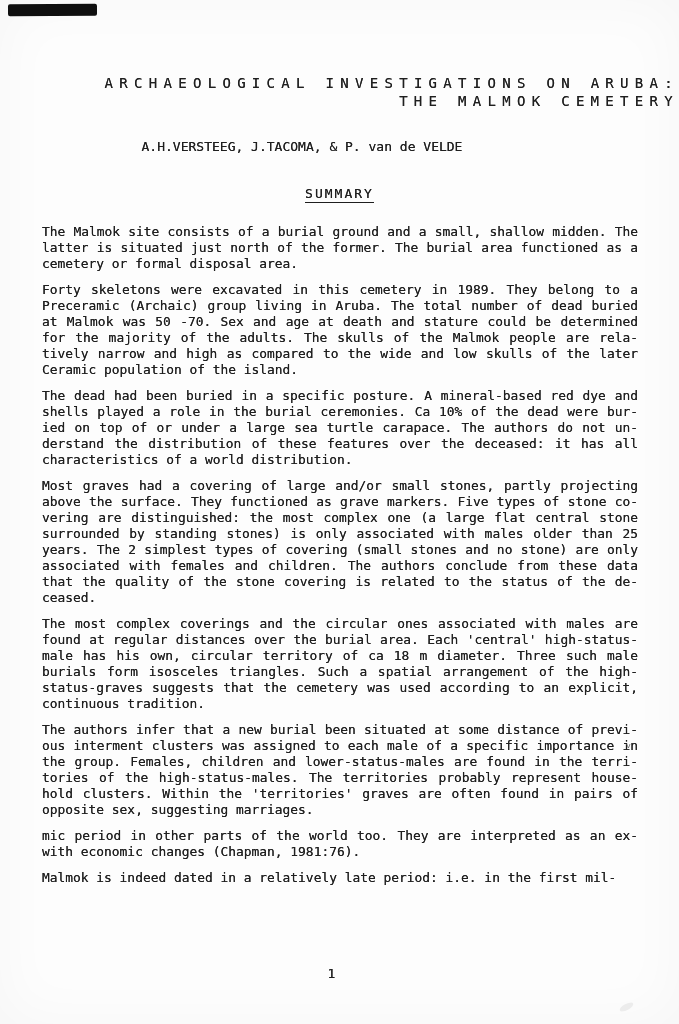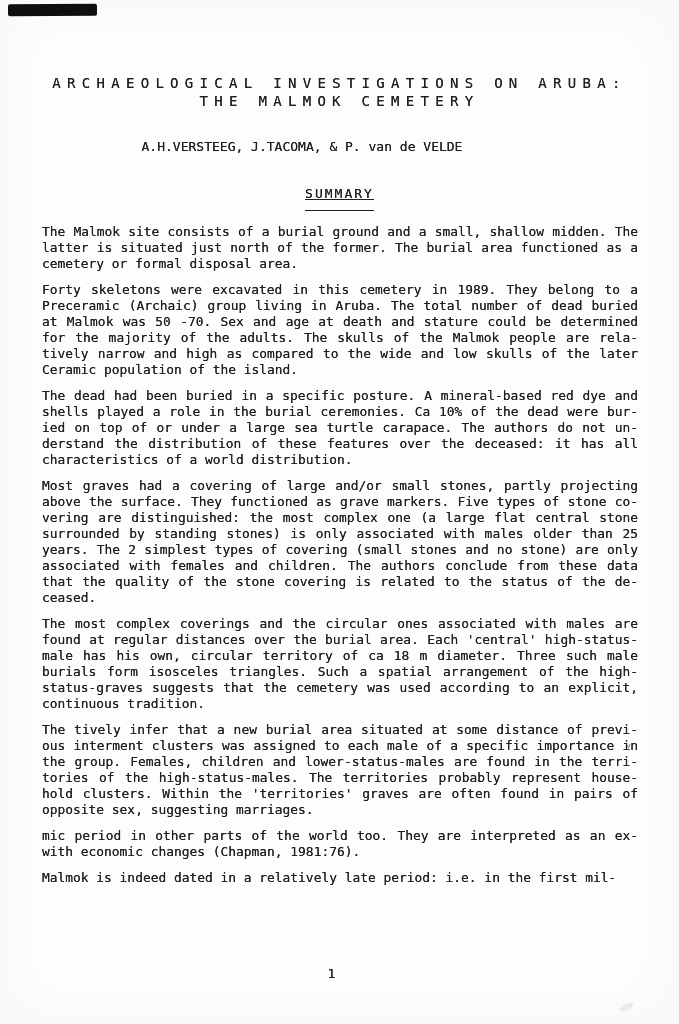--- a/index.html
+++ b/index.html
@@ -18,40 +18,39 @@
 
   .scan-bar {
     position: absolute; left: 8px; top: 4px;
     width: 89px; height: 12px;
     background: #0f0f0f; border-radius: 2px;
     transform: rotate(-0.4deg);
   }
 
   .title {
     position: absolute; top: 74px; left: 0; width: 679px;
-    margin: 0; text-align: center;
+    margin: 0; text-align: right;
     font-size: 14px; font-weight: normal;
     letter-spacing: 6.3px; line-height: 18px;
     white-space: nowrap;
   }
   .authors {
     position: absolute; top: 139px; left: 0; width: 604px;
     text-align: center; font-size: 13px; line-height: 16px;
     white-space: nowrap;
   }
   .section-heading-wrap {
     position: absolute; top: 183px; left: 0; width: 679px;
     text-align: center;
   }
   .section-heading {
     display: inline-block;
     font-size: 13px; letter-spacing: 2px; line-height: 15px;
     border-bottom: 1.2px solid var(--ink);
-    padding-bottom: 9px;
-    text-decoration: underline;
+    padding-bottom: 1px;
   }
 
   .body-text {
     position: absolute; left: 42px; top: 224px; width: 596px;
     font-size: 12.9px;
   }
   .para { margin: 0 0 10px 0; }
   .para:last-child { margin-bottom: 0; }
   .line {
     height: 16px; line-height: 16px;
@@ -126,21 +125,21 @@
       </div>
       <div class="para">
         <div class="line just">The most complex coverings and the circular ones associated with males are</div>
         <div class="line just">found at regular distances over the burial area. Each 'central' high-status-</div>
         <div class="line just">male has his own, circular territory of ca 18 m diameter. Three such male</div>
         <div class="line just">burials form isosceles triangles. Such a spatial arrangement of the high-</div>
         <div class="line just">status-graves suggests that the cemetery was used according to an explicit,</div>
         <div class="line">continuous tradition.</div>
       </div>
       <div class="para">
-        <div class="line just">The tively infer that a new burial area situated at some distance of previ-</div>
+        <div class="line just">The authors infer that a new burial been situated at some distance of previ-</div>
         <div class="line just">ous interment clusters was assigned to each male of a specific importance in</div>
         <div class="line just">the group. Females, children and lower-status-males are found in the terri-</div>
         <div class="line just">tories of the high-status-males. The territories probably represent house-</div>
         <div class="line just">hold clusters. Within the 'territories' graves are often found in pairs of</div>
         <div class="line">opposite sex, suggesting marriages.</div>
       </div>
       <div class="para">
         <div class="line just">mic period in other parts of the world too. They are interpreted as an ex-</div>
         <div class="line">with economic changes (Chapman, 1981:76).</div>
       </div>

